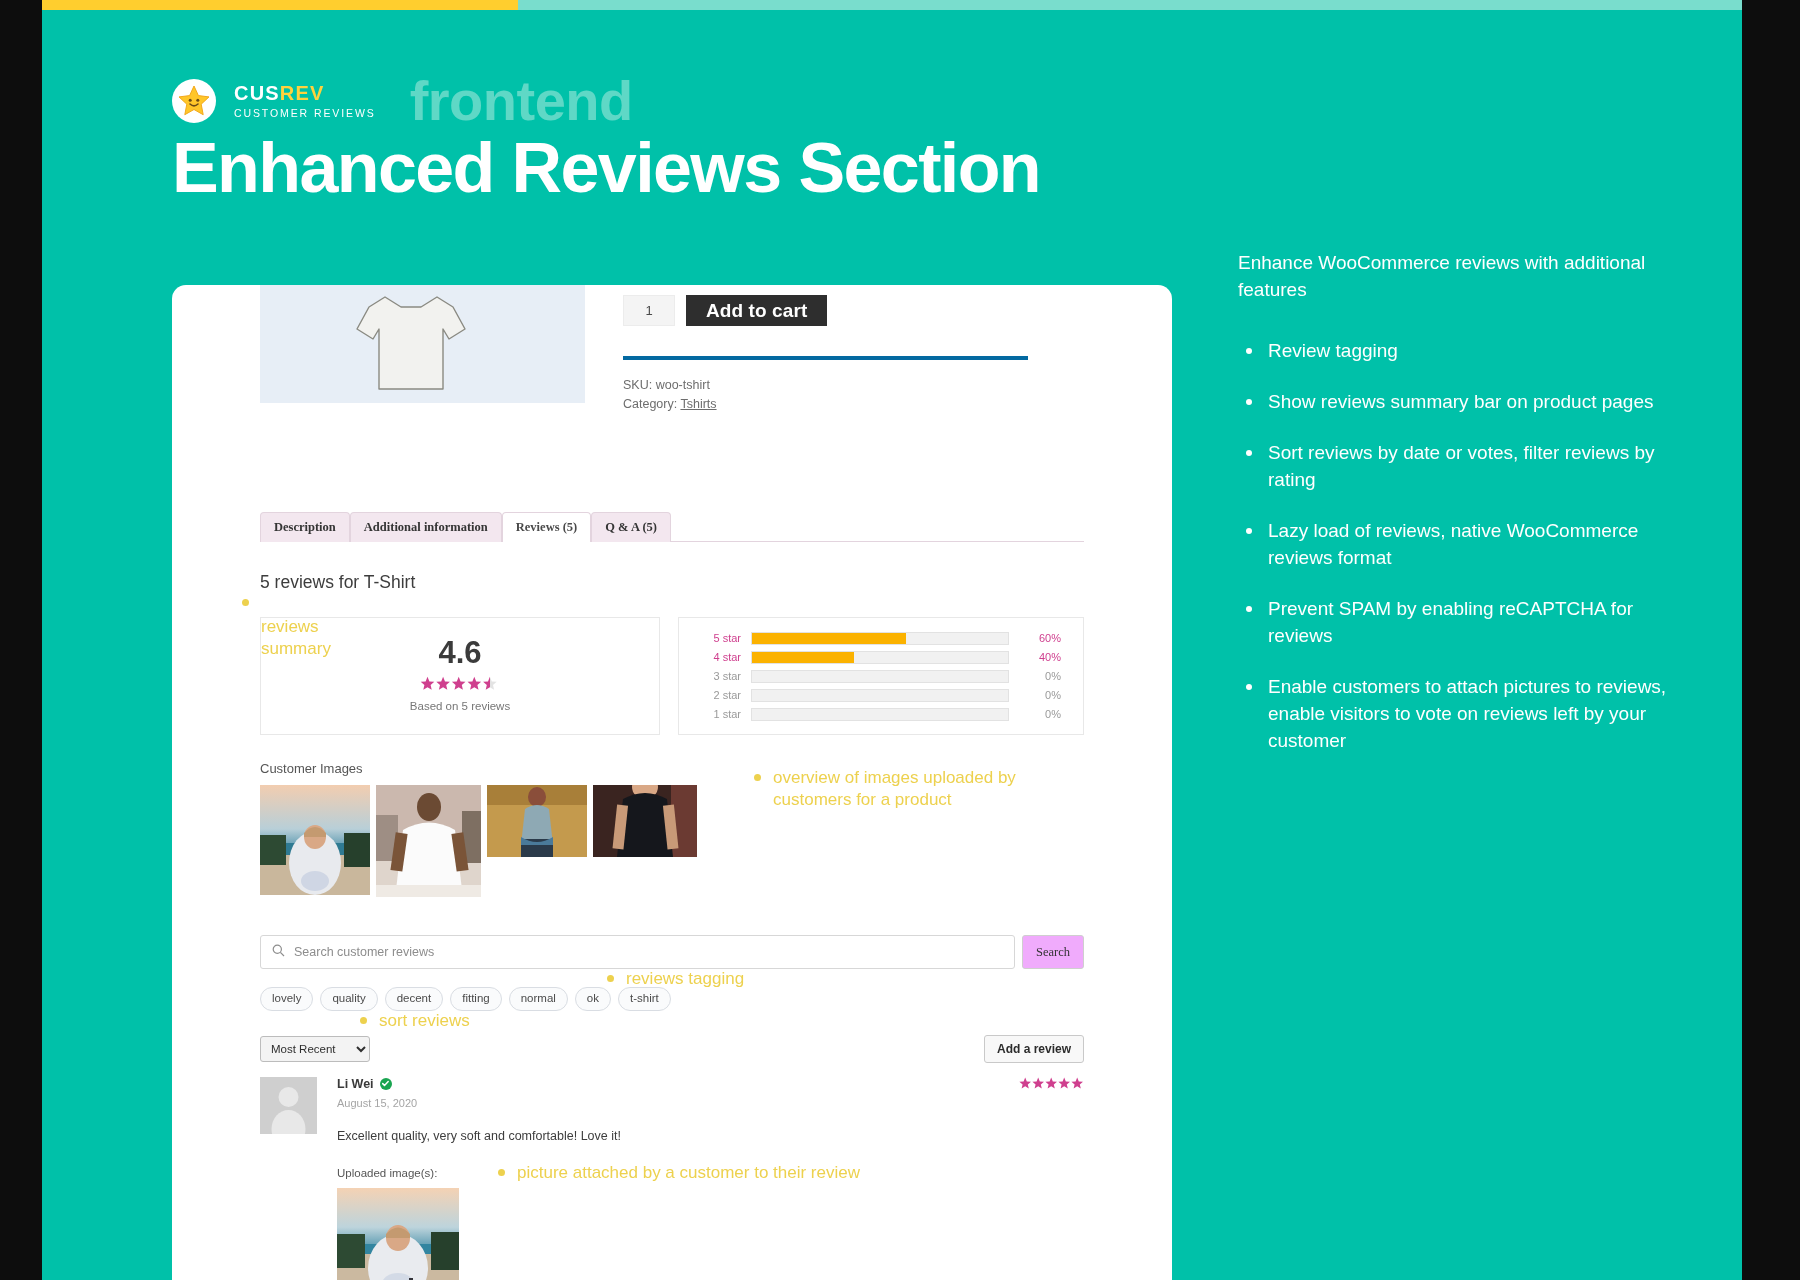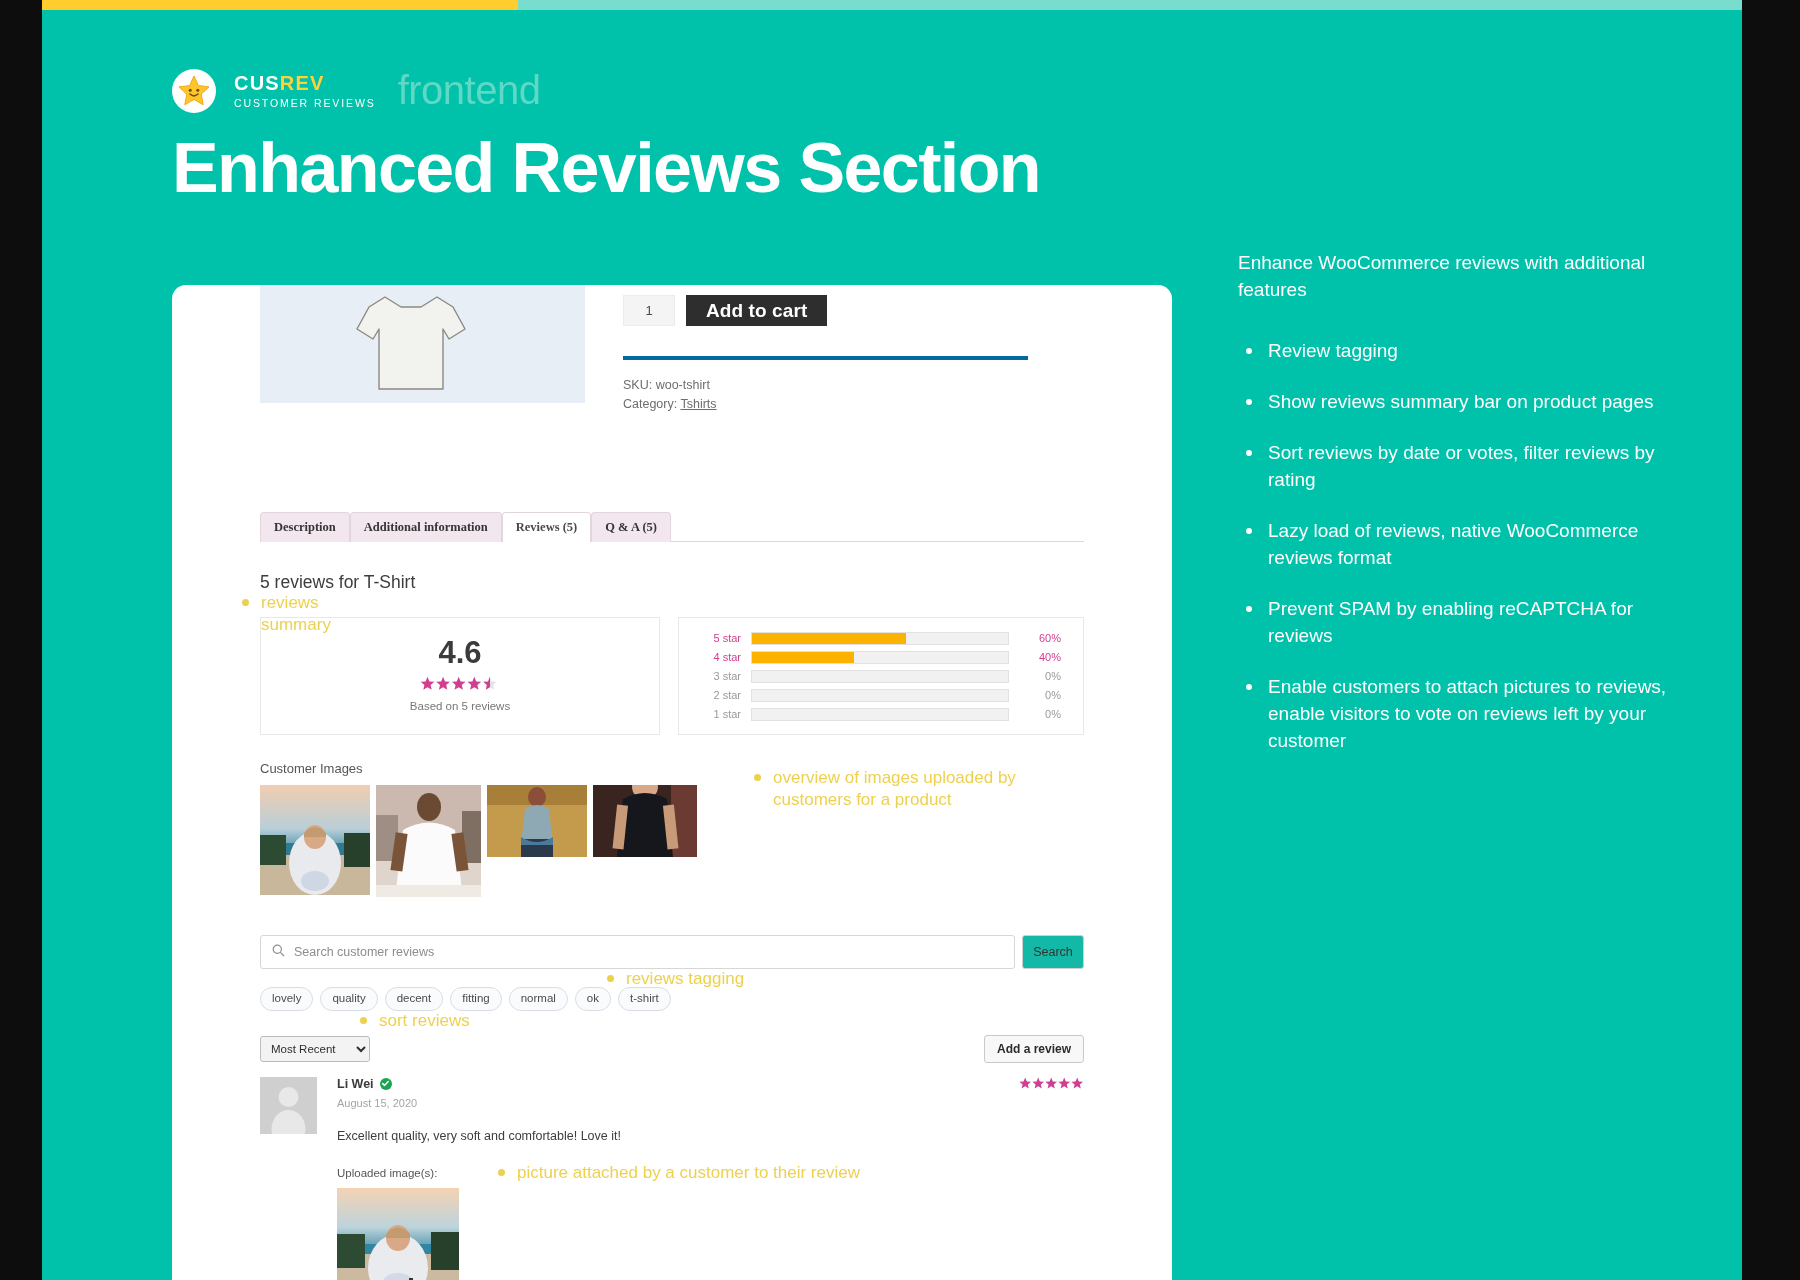--- a/index.html
+++ b/index.html
@@ -43,22 +43,22 @@
   .logo-main {
     font-size: 20px; font-weight: 700; letter-spacing: 1.2px;
     color: #ffffff;
   }
   .logo-main .rev { color: #ffd23d; }
   .logo-sub {
     font-size: 10.5px; letter-spacing: 1.9px; color: #ffffff;
     margin-top: 5px; font-weight: 400;
   }
   .frontend-word {
-    font-size: 40px; color: #5fd8c6; font-weight: 400; letter-spacing: -0.5px;
-    margin-left: 4px;
+    font-size: 56px; color: #5fd8c6; font-weight: 700; letter-spacing: -0.5px;
+    margin-left: 16px;
   }
 
   
   .big-title {
     position: absolute; left: 130px; top: 132px;
     font-size: 70px; font-weight: 700; color: #ffffff;
     letter-spacing: -1.6px; line-height: 1.05;
   }
 
   
@@ -166,23 +166,23 @@
   .search-field {
     flex: 1; height: 34px; border: 1px solid #d7d7d7; border-radius: 3px;
     display: flex; align-items: center; padding: 0 11px; gap: 9px; background: #fff;
   }
   .search-field input {
     border: none; outline: none; flex: 1; font-size: 12.5px; color: #4a4a4a;
     font-family: "Liberation Sans", sans-serif; background: transparent;
   }
   .search-field input::placeholder { color: #8d8d8d; }
   .search-btn {
-    width: 62px; height: 34px; border: 1px solid #cfcfcf; background: #14b8a6;
+    width: 62px; height: 34px; border: 1px solid #cfcfcf; background: #f0abfc;
     border-radius: 3px; font-size: 12.5px; color: #333; cursor: pointer;
-    font-family: Liberation Sans, sans-serif;
+    font-family: Liberation Serif, serif;
   }
 
   
   .tags-row { display: flex; align-items: center; gap: 7px; margin-top: 18px; }
   .tag {
     border: 1px solid #d9dde3; background: #fafbfc; border-radius: 14px;
     font-size: 11.5px; color: #4b4b4b; padding: 4px 11px; cursor: pointer;
     line-height: 1.2;
   }
 
@@ -220,21 +220,21 @@
   
   .anno {
     position: absolute; color: #edd14e; font-size: 17px; font-weight: 500;
     line-height: 1.3; z-index: 40; display: flex; gap: 12px; align-items: flex-start;
   }
   .anno .dot {
     width: 7px; height: 7px; border-radius: 50%; background: #edd14e;
     margin-top: 7px; flex: 0 0 auto;
   }
   .anno-summary { left: 200px; top: 592px; width: 130px; }
-  .anno-summary .txt { font-size: 17px; }
+  .anno-summary .txt { font-size: 17px; margin-top: 24px; }
   .anno-images { left: 712px; top: 767px; width: 300px; }
   .anno-tagging { left: 565px; top: 968px; width: 220px; }
   .anno-sort { left: 318px; top: 1010px; width: 200px; }
   .anno-picture { left: 456px; top: 1162px; width: 440px; }
 
   
   .ph { width: 100%; height: 100%; display: block; }
 </style>
 </head>
 <body>

